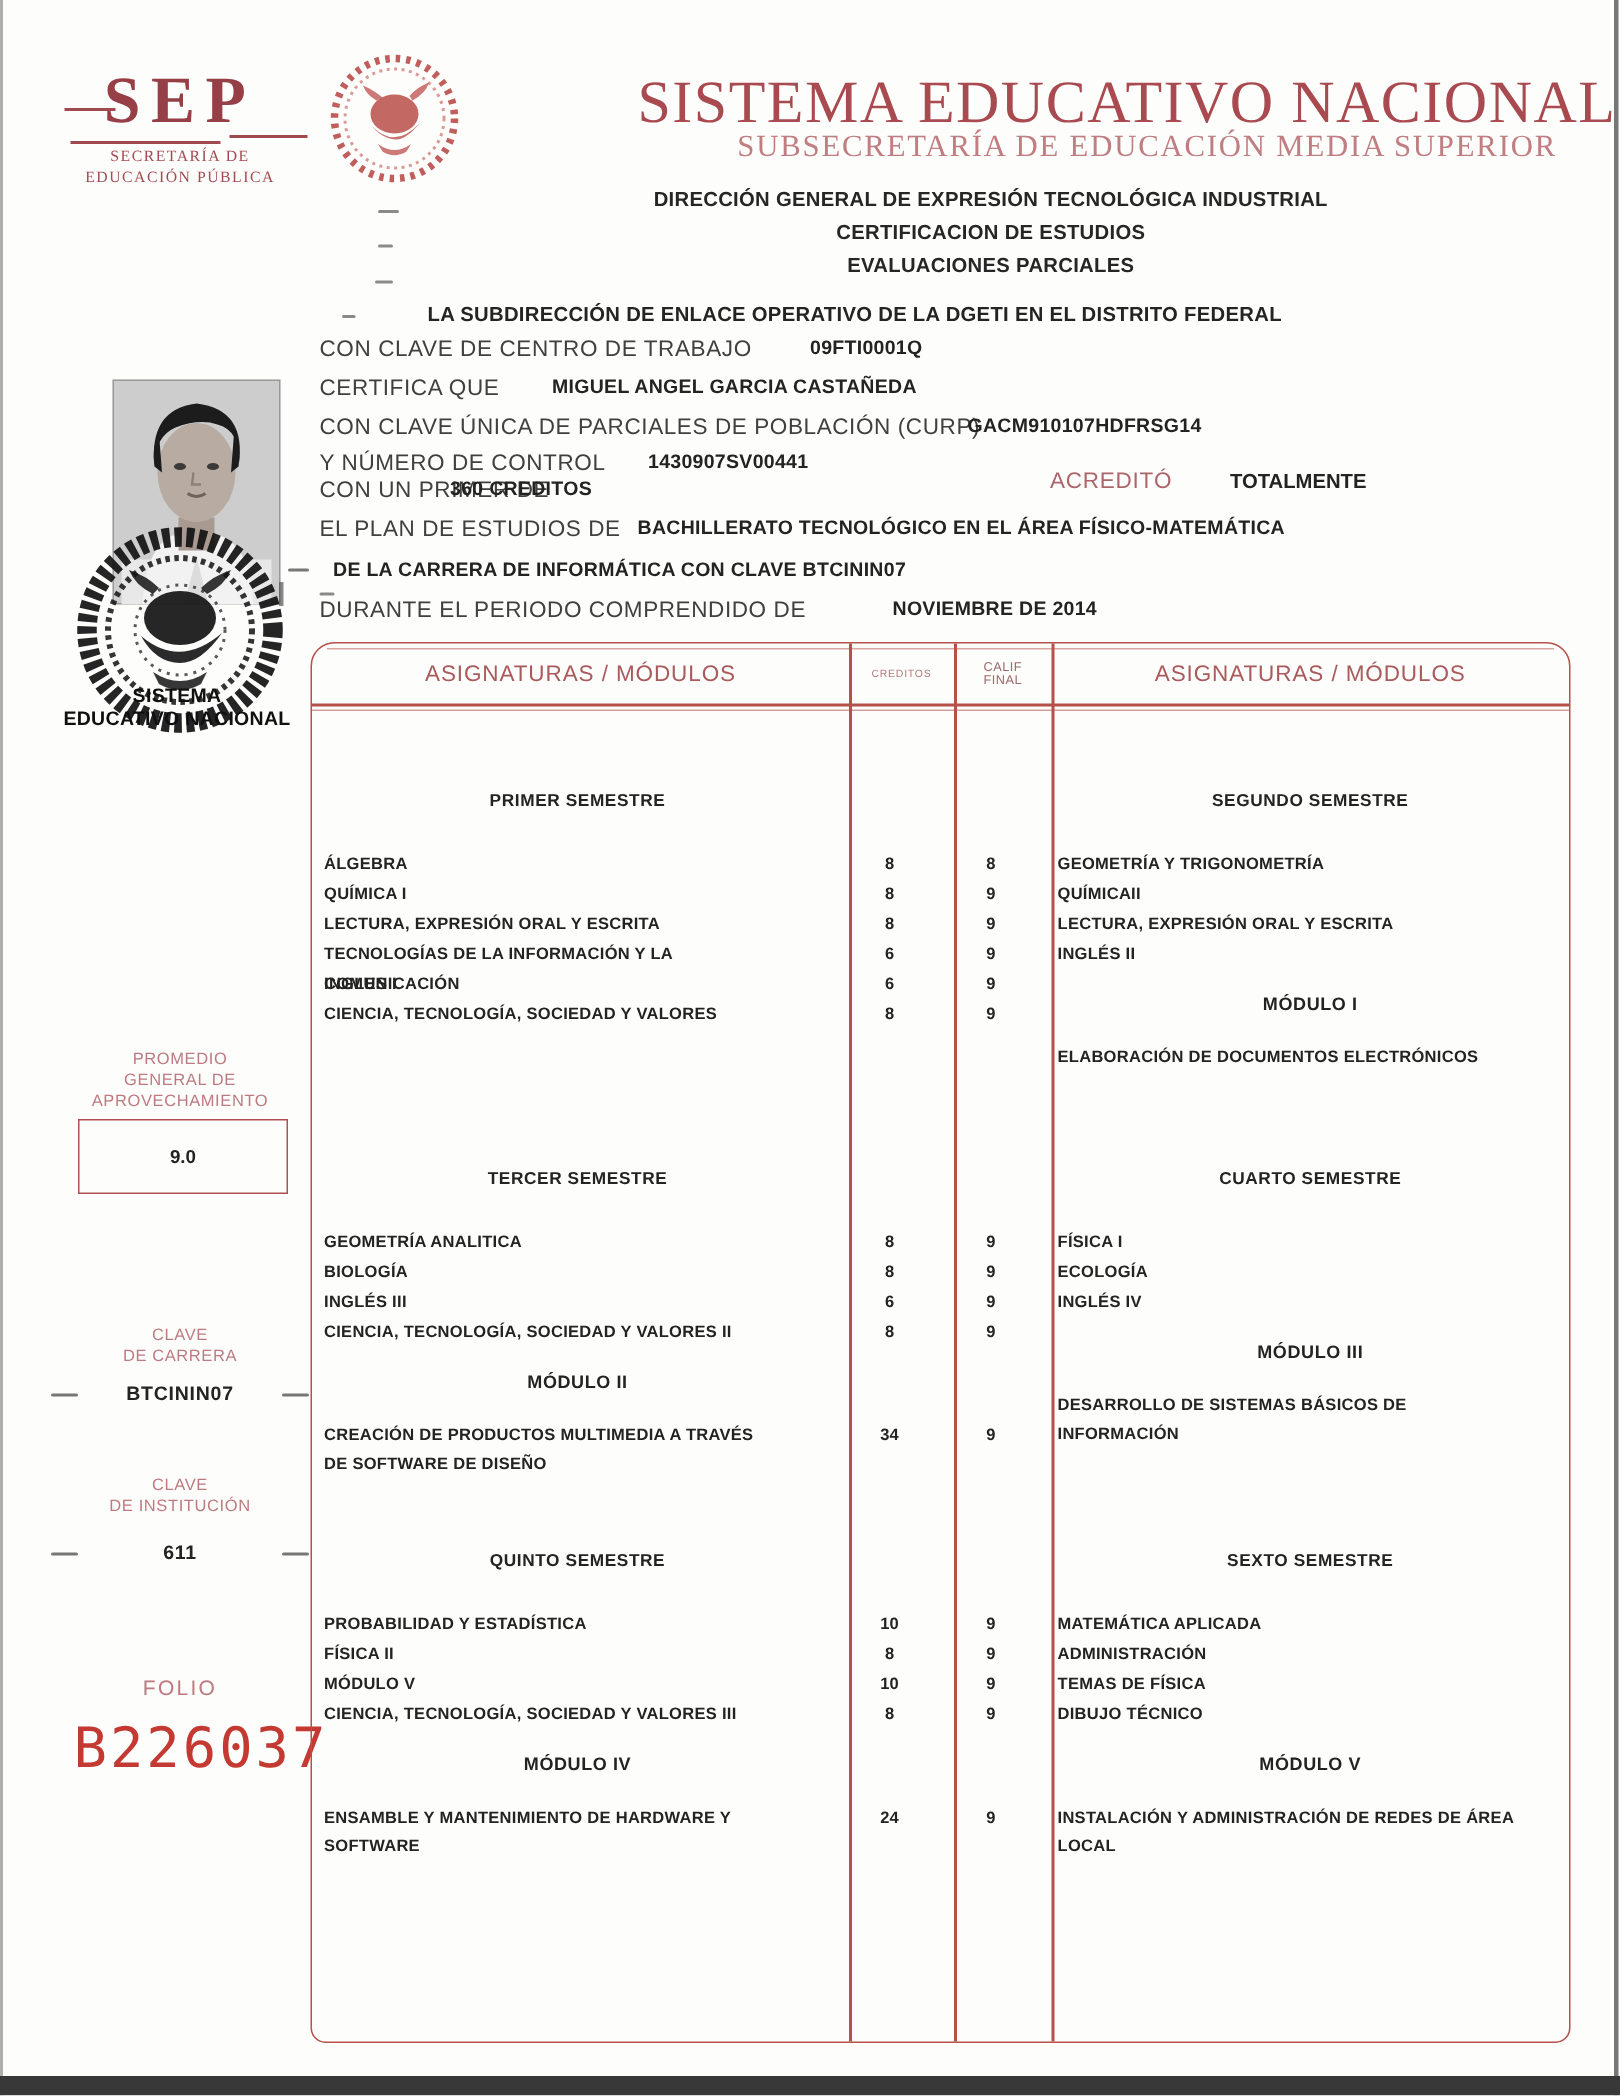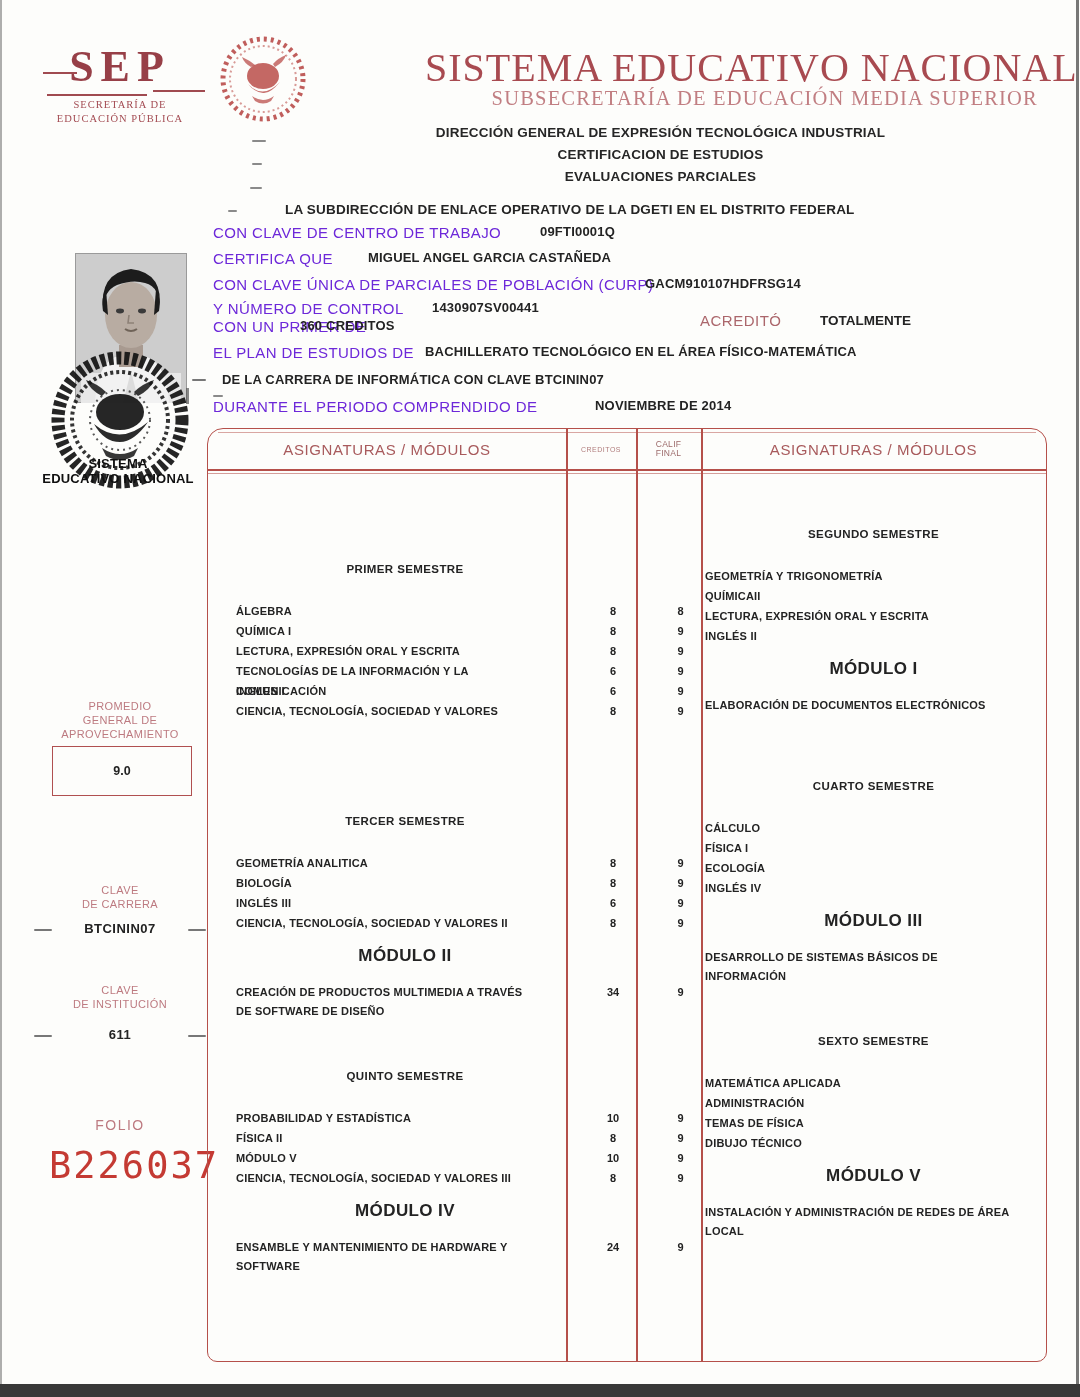--- a/index.html
+++ b/index.html
@@ -28,21 +28,21 @@
     position:absolute;left:478px;top:87px;width:560px;text-align:right;
     font-family:"Liberation Serif",serif;font-size:20.5px;color:#c17e82;letter-spacing:1.2px;
   }
   .dept-block{position:absolute;left:378px;top:122px;width:565px;text-align:center;
     font-size:13.5px;font-weight:bold;color:#262626;line-height:22px;letter-spacing:.2px;}
 
   
   .intro-line{position:absolute;left:285px;top:202px;font-size:13.5px;font-weight:bold;color:#242424;letter-spacing:.2px;}
   .fields{position:absolute;left:213px;top:222px;width:860px;height:200px;}
   .fline{position:absolute;left:0;height:20px;white-space:nowrap;}
-  .flabel{position:absolute;left:0;font-size:15px;color:#6d28d9;letter-spacing:.4px;}
+  .flabel{position:absolute;left:0;font-size:15px;color:#404040;letter-spacing:.4px;}
   .fval{position:absolute;font-size:13px;font-weight:bold;color:#232323;letter-spacing:.2px;}
   .f1{top:2px;}   .f1 .fval{left:327px;}
   .f2{top:28px;}  .f2 .fval{left:155px;}
   .f3{top:54px;}  .f3 .fval{left:432px;}
   .f4{top:78px;}  .f4 .fval{left:219px;}
   .f5{top:96px;}  .f5 .fval{left:87px;}
   .f6{top:122px;} .f6 .fval{left:212px;}
   .f7{top:150px;} .f7 .fval{left:9px;}
   .f8{top:176px;} .f8 .fval{left:382px;}
   .acredito{position:absolute;left:700px;top:312px;font-size:15px;color:#ab666b;letter-spacing:.5px;}
@@ -80,27 +80,27 @@
   .gt-hrule1{position:absolute;top:40px;left:0;right:0;height:1.5px;background:#b5504a;}
   .gt-hrule2{position:absolute;top:44px;left:0;right:0;height:1px;background:rgba(181,80,74,.55);}
   .gth{position:absolute;top:0;height:40px;display:flex;align-items:center;justify-content:center;text-align:center;}
   .gth-left{left:0;width:358px;font-size:15px;color:#a85a5c;letter-spacing:.6px;}
   .gth-right{left:493px;width:345px;font-size:15px;color:#a85a5c;letter-spacing:.6px;}
   .gth-cred{left:358px;width:70px;font-size:7px;color:#b07c7c;letter-spacing:.5px;}
   .gth-calif{left:428px;width:65px;font-size:8.5px;color:#9c6a6a;line-height:9px;letter-spacing:.3px;}
 
   .tblock{position:absolute;left:0;right:0;}
   .stream{position:absolute;top:0;}
-  .stream.left{left:24px;width:481px;margin-top:35px;}
+  .stream.left{left:4px;width:481px;}
   .stream.right{left:493px;width:345px;}
   .sem-title{height:20px;line-height:20px;font-size:11.5px;font-weight:bold;color:#232323;
     text-align:center;letter-spacing:.4px;margin-bottom:22px;}
   .stream.left .sem-title{width:346px;}
   .stream.right .sem-title{width:100%;}
-  .mod-title{height:20px;line-height:20px;font-size:17px;font-weight:bold;color:#232323;
+  .mod-title{height:20px;line-height:20px;font-size:12px;font-weight:bold;color:#232323;
     text-align:center;letter-spacing:.4px;margin-top:13px;}
   .stream.left .mod-title{width:346px;}
   .crow{position:relative;height:20px;line-height:20px;font-size:11px;font-weight:bold;color:#232323;}
   .crow.sub{height:auto;min-height:20px;line-height:19px;margin-top:17px;}
   .cname{display:block;padding-left:4px;width:300px;letter-spacing:.2px;}
   .cname.wrap{width:300px;}
   .cred{position:absolute;top:0;left:346px;width:70px;text-align:center;}
   .cfin{position:absolute;top:0;left:416px;width:65px;text-align:center;}
   .rname{padding-left:4px;letter-spacing:.2px;}
   .rname.wrap{width:310px;height:auto;line-height:19px;margin-top:17px;}
@@ -336,21 +336,20 @@
             </div>
             <div class="mod-title">MÓDULO II</div>
             <div class="crow sub">
               <span class="cname wrap">CREACIÓN DE PRODUCTOS MULTIMEDIA A TRAVÉS DE SOFTWARE DE DISEÑO</span>
               <span class="cred">34</span>
               <span class="cfin">9</span>
             </div>
           </div>
           <div class="stream right">
             <div class="sem-title">CUARTO SEMESTRE</div>
-            <div class="crow rname">CÁLCULO</div>
             <div class="crow rname">FÍSICA I</div>
             <div class="crow rname">ECOLOGÍA</div>
             <div class="crow rname">INGLÉS IV</div>
             <div class="mod-title">MÓDULO III</div>
             <div class="crow rname wrap">DESARROLLO DE SISTEMAS BÁSICOS DE INFORMACIÓN</div>
           </div>
         </div>
         <div class="tblock" style="top: 602px;">
           <div class="stream left">
             <div class="sem-title">QUINTO SEMESTRE</div>

